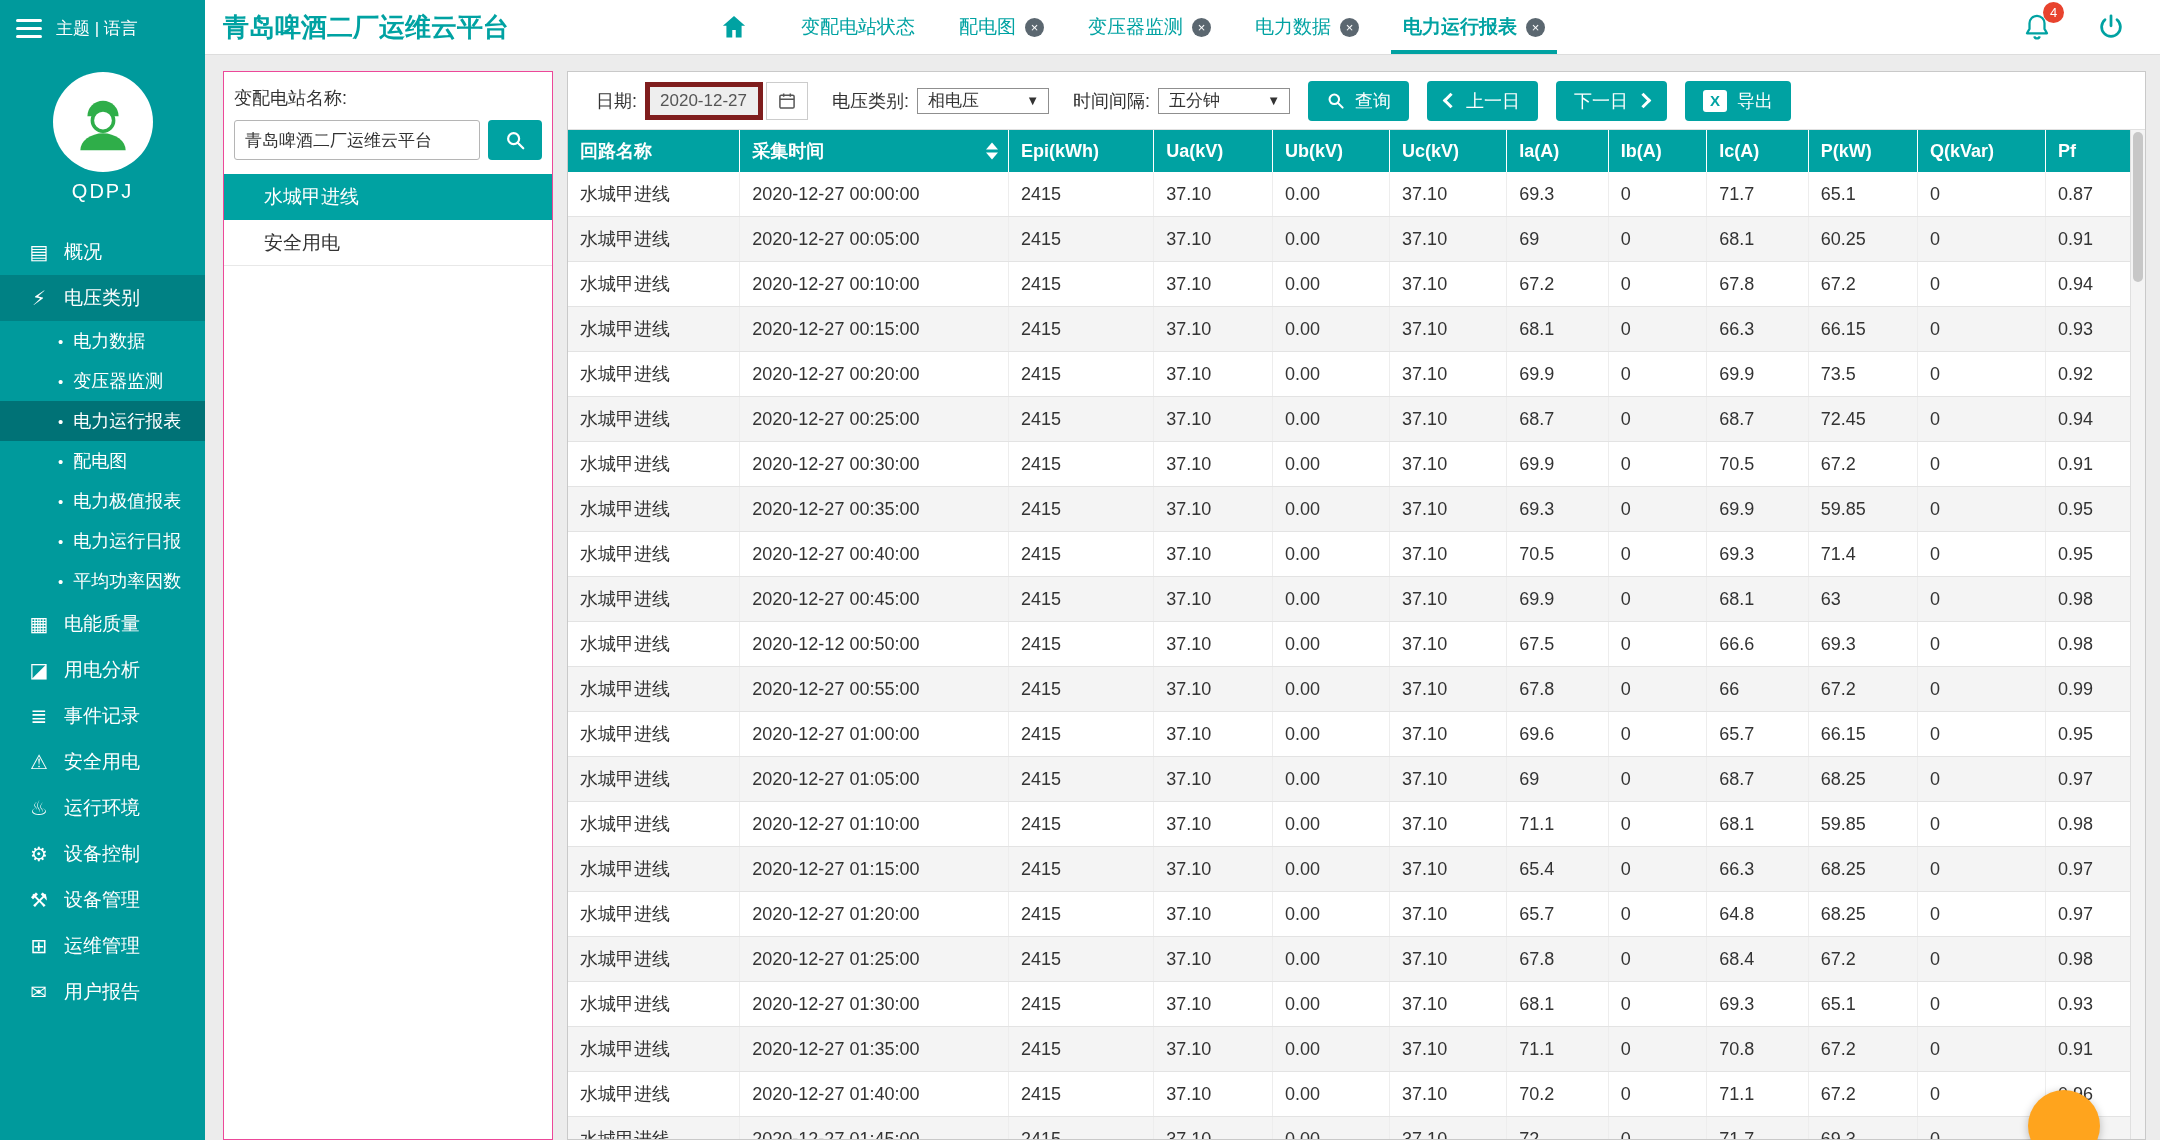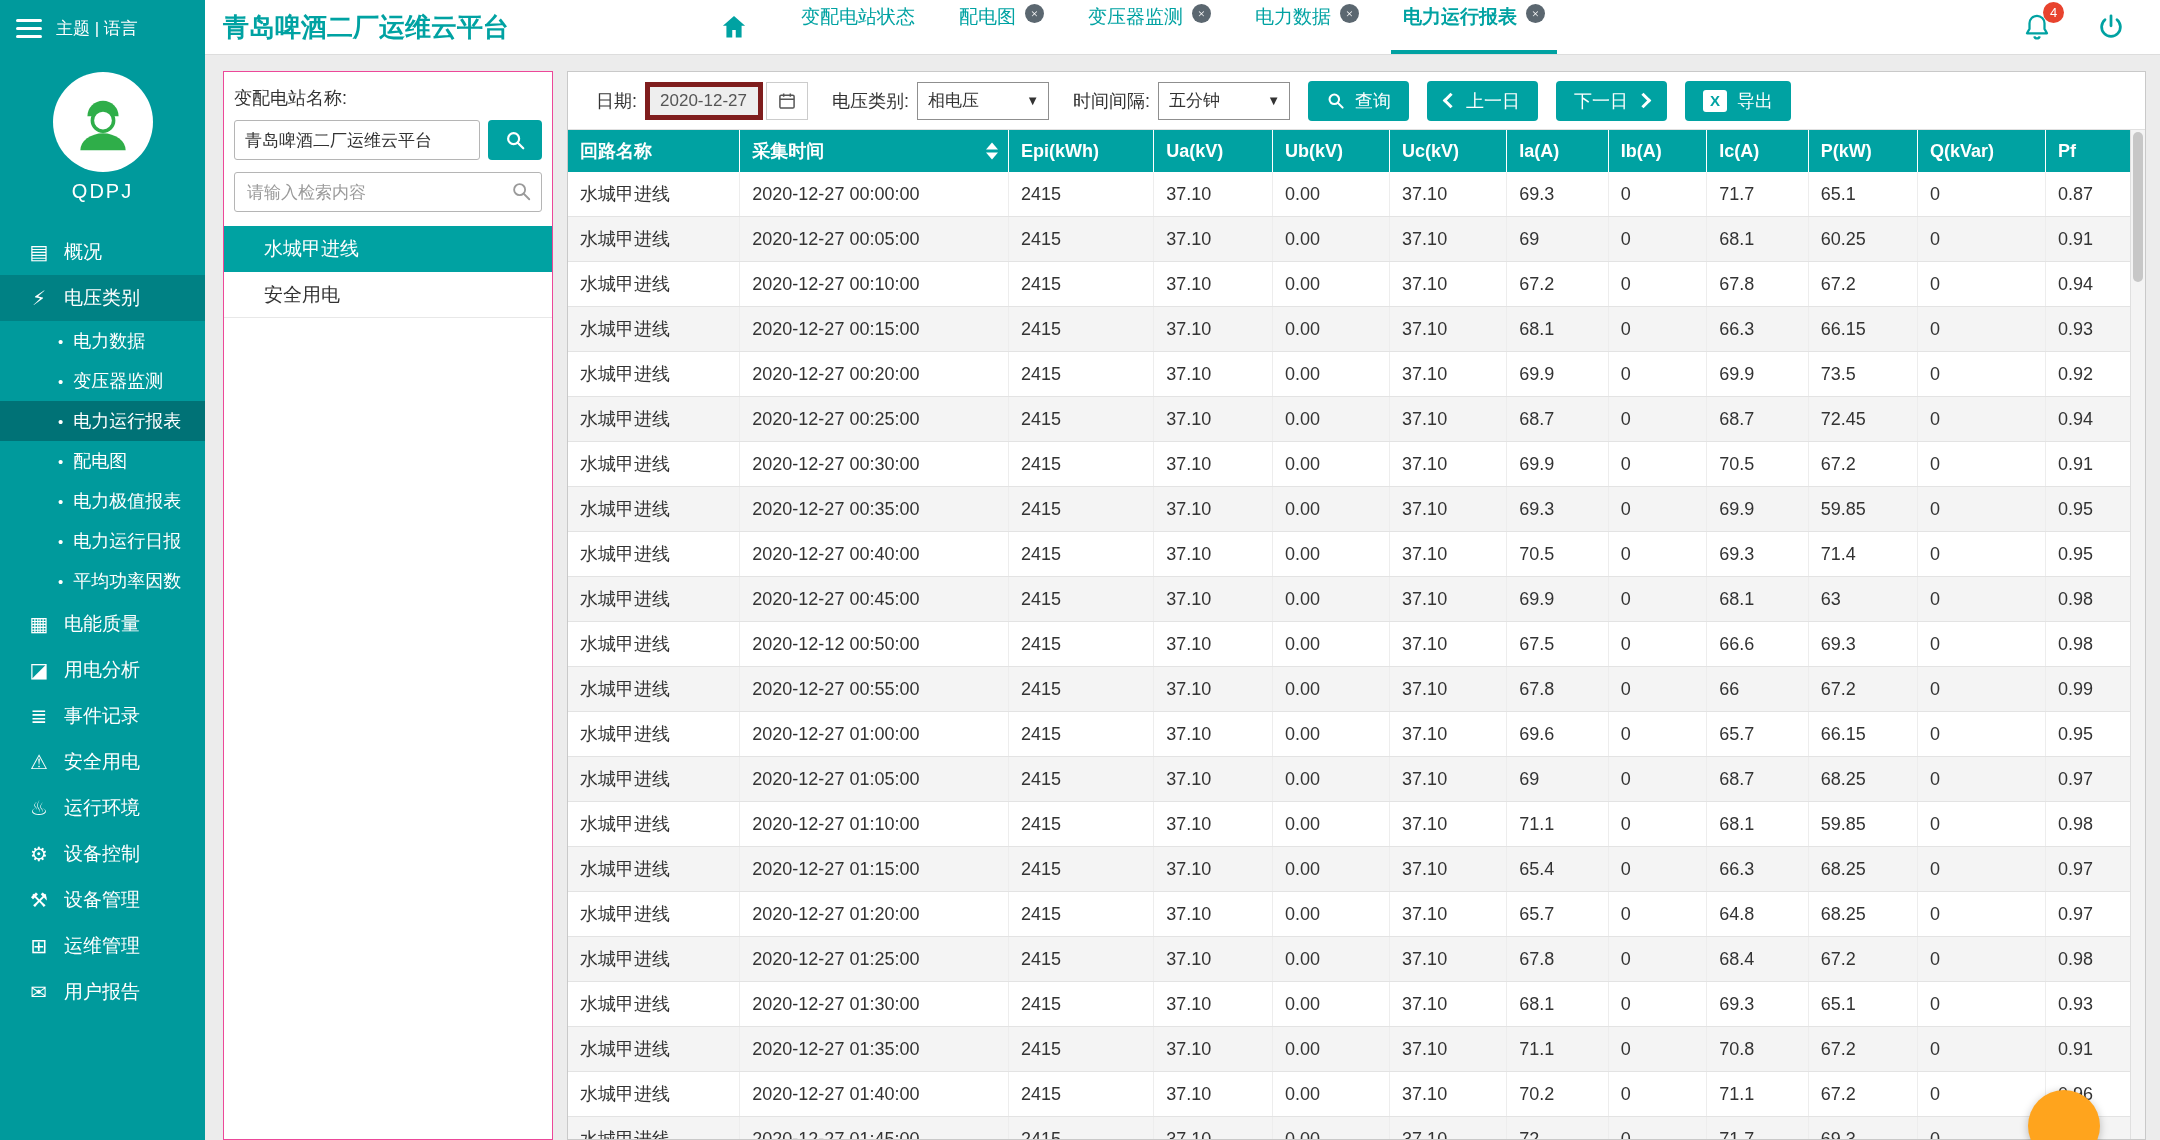--- a/index.html
+++ b/index.html
@@ -27,21 +27,21 @@
   .menu-item.selected { background:#007276; }
   .mi-icon { width:26px; text-align:center; font-size:20px; flex:0 0 26px; }
   .bullet { font-size:15px; }
 
   
   .main-col { flex:1; min-width:0; display:flex; flex-direction:column; }
   .topbar { height:55px; flex:0 0 55px; background:#fff; border-bottom:1px solid #ddd; display:flex; align-items:stretch; }
   .title { color:#00a2a2; font-size:26px; font-weight:bold; margin:0 0 0 18px; align-self:center; white-space:nowrap; }
   .home-btn { margin-left:210px; align-self:center; cursor:pointer; display:flex; }
   .tabs { display:flex; align-items:stretch; margin-left:30px; }
-  .tab { position:relative; display:flex; gap:9px; padding:4px 22px; color:#00a2a2; font-size:19px; cursor:pointer; white-space:nowrap;font-family:Liberation Serif, serif; }
+  .tab { position:relative; display:flex; align-items:center; gap:9px; padding:4px 22px; color:#00a2a2; font-size:19px; cursor:pointer; white-space:nowrap; }
   .tab.active .tab-label { font-weight:bold; }
   .tab.active::after { content:""; position:absolute; left:10px; right:10px; bottom:0; height:4px; background:#00a2a2; }
   .tab-close { width:19px; height:19px; border-radius:50%; background:#5b6770; color:#fff; font-size:13px; line-height:19px; text-align:center; flex:0 0 19px; }
   .top-actions { margin-left:auto; display:flex; align-items:center; gap:44px; padding-right:34px; }
   .bell { position:relative; cursor:pointer; display:flex; }
   .badge { position:absolute; top:-9px; right:-12px; min-width:21px; height:21px; padding:0 4px; background:#e8432e; color:#fff; border-radius:11px; font-size:13px; display:flex; align-items:center; justify-content:center; }
   .power-btn { cursor:pointer; display:flex; }
 
   
   .content { flex:1; display:flex; gap:14px; padding:16px 14px 0 18px; overflow:hidden; }
@@ -58,21 +58,21 @@
   .line-list { margin-top:14px; }
   .line-item { height:46px; display:flex; align-items:center; padding-left:40px; font-size:19px; color:#333; border-bottom:1px solid #e8e8e8; cursor:pointer; }
   .line-item.selected { background:#00a2a2; color:#fff; border-bottom:none; }
 
   .report-panel { flex:1; min-width:0; background:#fff; border:1px solid #c9c9c9; display:flex; flex-direction:column; position:relative; overflow:hidden; }
   .toolbar { flex:0 0 58px; height:58px; display:flex; align-items:center; padding:0 16px 0 28px; border-bottom:1px solid #e0e0e0; }
   .tb-label { font-size:18px; color:#333; margin-right:8px; white-space:nowrap; }
   .ml { margin-left:24px; }
   .date-input { width:118px; height:38px; background:#eee; border:5px solid #7f1d1d; display:flex; align-items:center; padding:0 10px; font-size:17px; color:#555; cursor:pointer; }
   .cal-btn { width:42px; height:38px; background:#fff; border:1px solid #ccc; margin-left:3px; display:flex; align-items:center; justify-content:center; cursor:pointer; }
-  .select { width:132px; height:38px; border:1px solid #8f8f8f; background:#fff; display:flex; align-items:center; justify-content:space-between; padding:0 9px 0 10px; font-size:17px; color:#333; cursor:pointer; }
+  .select { width:132px; height:26px; border:1px solid #8f8f8f; background:#fff; display:flex; align-items:center; justify-content:space-between; padding:0 9px 0 10px; font-size:17px; color:#333; cursor:pointer; }
   .select .arr { font-size:13px; }
   .btn { height:40px; margin-left:18px; background:#00a2a2; color:#fff; border:none; border-radius:4px; display:flex; align-items:center; gap:10px; padding:0 18px; font-size:18px; cursor:pointer; white-space:nowrap; }
   .chev { width:11px; height:11px; border-left:3px solid #fff; border-bottom:3px solid #fff; display:inline-block; }
   .chev.left { transform:rotate(45deg); }
   .chev.right { transform:rotate(-135deg); }
   .xls { width:24px; height:22px; background:#fff; border-radius:3px; color:#00a2a2; font-weight:bold; font-size:15px; display:flex; align-items:center; justify-content:center; }
 
   .table-wrap { flex:1; position:relative; overflow:hidden; padding-right:15px; }
   table { width:100%; border-collapse:collapse; table-layout:fixed; }
   thead th { background:#00a2a2; color:#fff; font-size:18px; font-weight:bold; text-align:left; padding:9px 12px; border-right:1px solid rgba(255,255,255,.45); position:relative; white-space:nowrap; height:42px; }
@@ -244,29 +244,20 @@
       <section class="station-panel">
         <div class="sp-head">
           <div class="sp-label">变配电站名称:</div>
           <div class="sp-row">
             <div class="sp-input">青岛啤酒二厂运维云平台</div>
             <span class="sp-search-btn">
               <svg width="22" height="22" viewBox="0 0 24 24" fill="none" stroke="#fff" stroke-width="2.4" stroke-linecap="round">
                 <circle cx="10.5" cy="10.5" r="6"></circle>
                   <path d="M15 15l6 6"></path>
               </svg>
-            </span>
-          </div>
-          <div class="sp-filter">
-            <div class="sp-filter-input">请输入检索内容</div>
-            <span class="mag">
-              <svg width="22" height="22" viewBox="0 0 24 24" fill="none" stroke="#9a9a9a" stroke-width="2" stroke-linecap="round">
-                  <circle cx="10.5" cy="10.5" r="6"></circle>
-                  <path d="M15 15l6 6"></path>
-                </svg>
             </span>
           </div>
         </div>
         <div class="line-list">
             <div class="line-item selected">水城甲进线</div>
             <div class="line-item">安全用电</div>
           </div>
       </section>
 
       <section class="report-panel">

